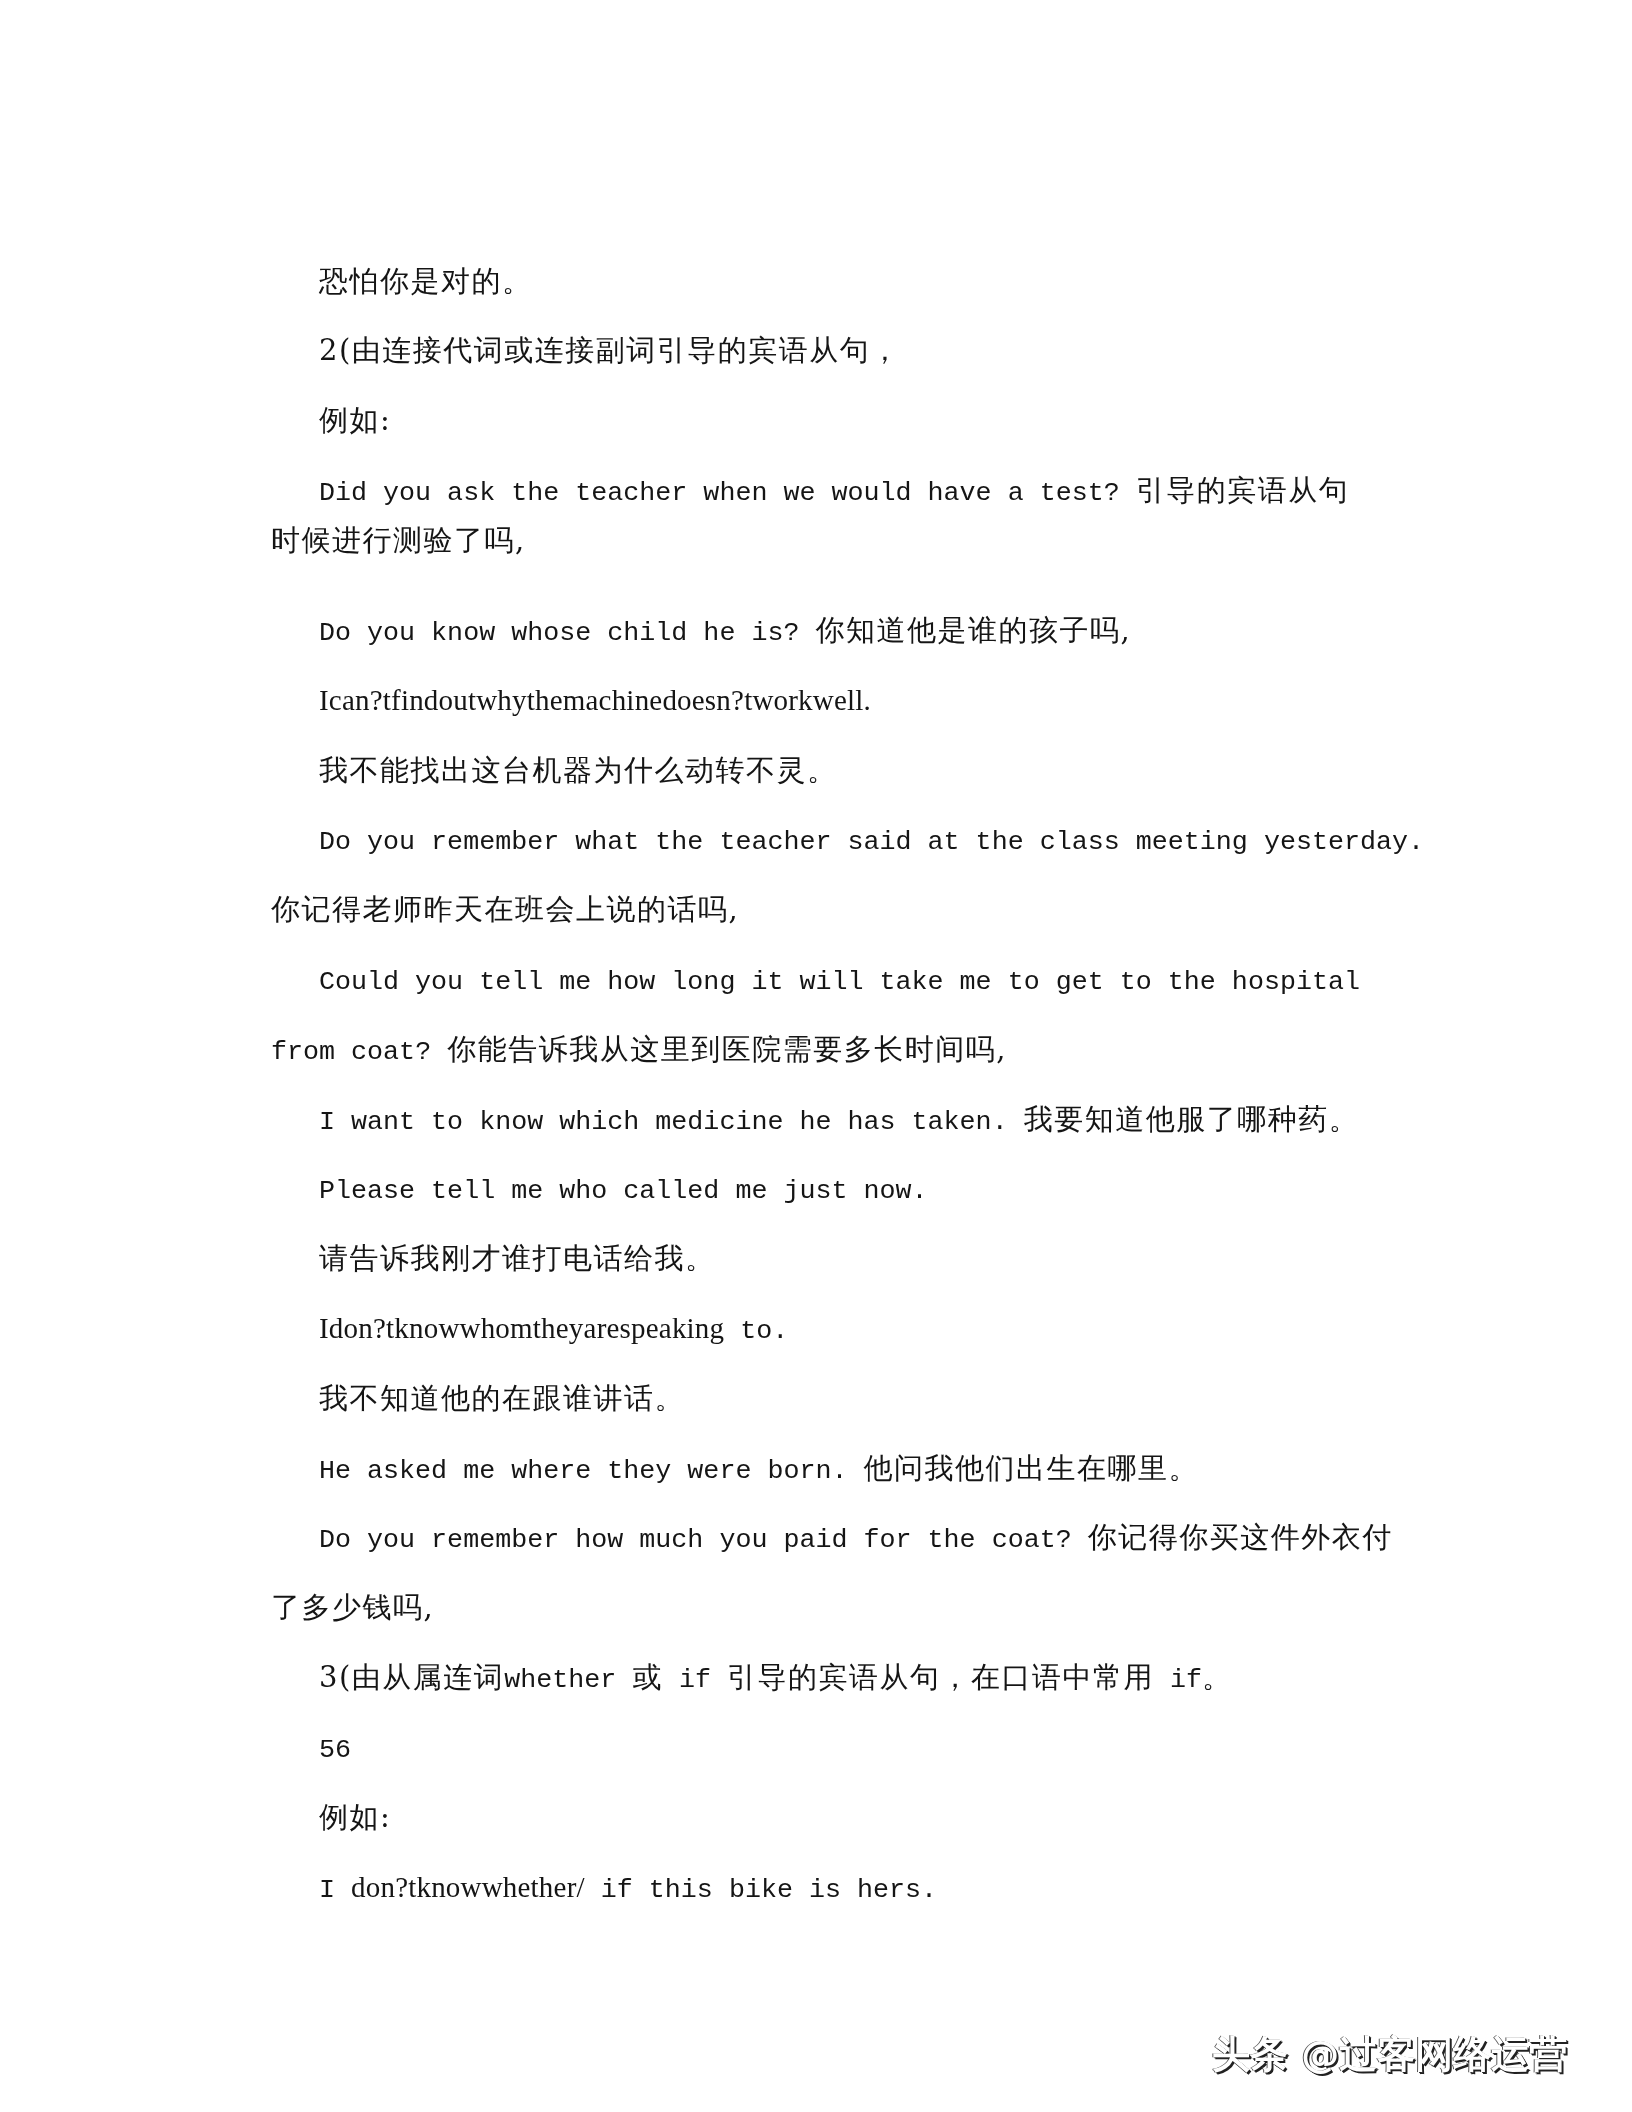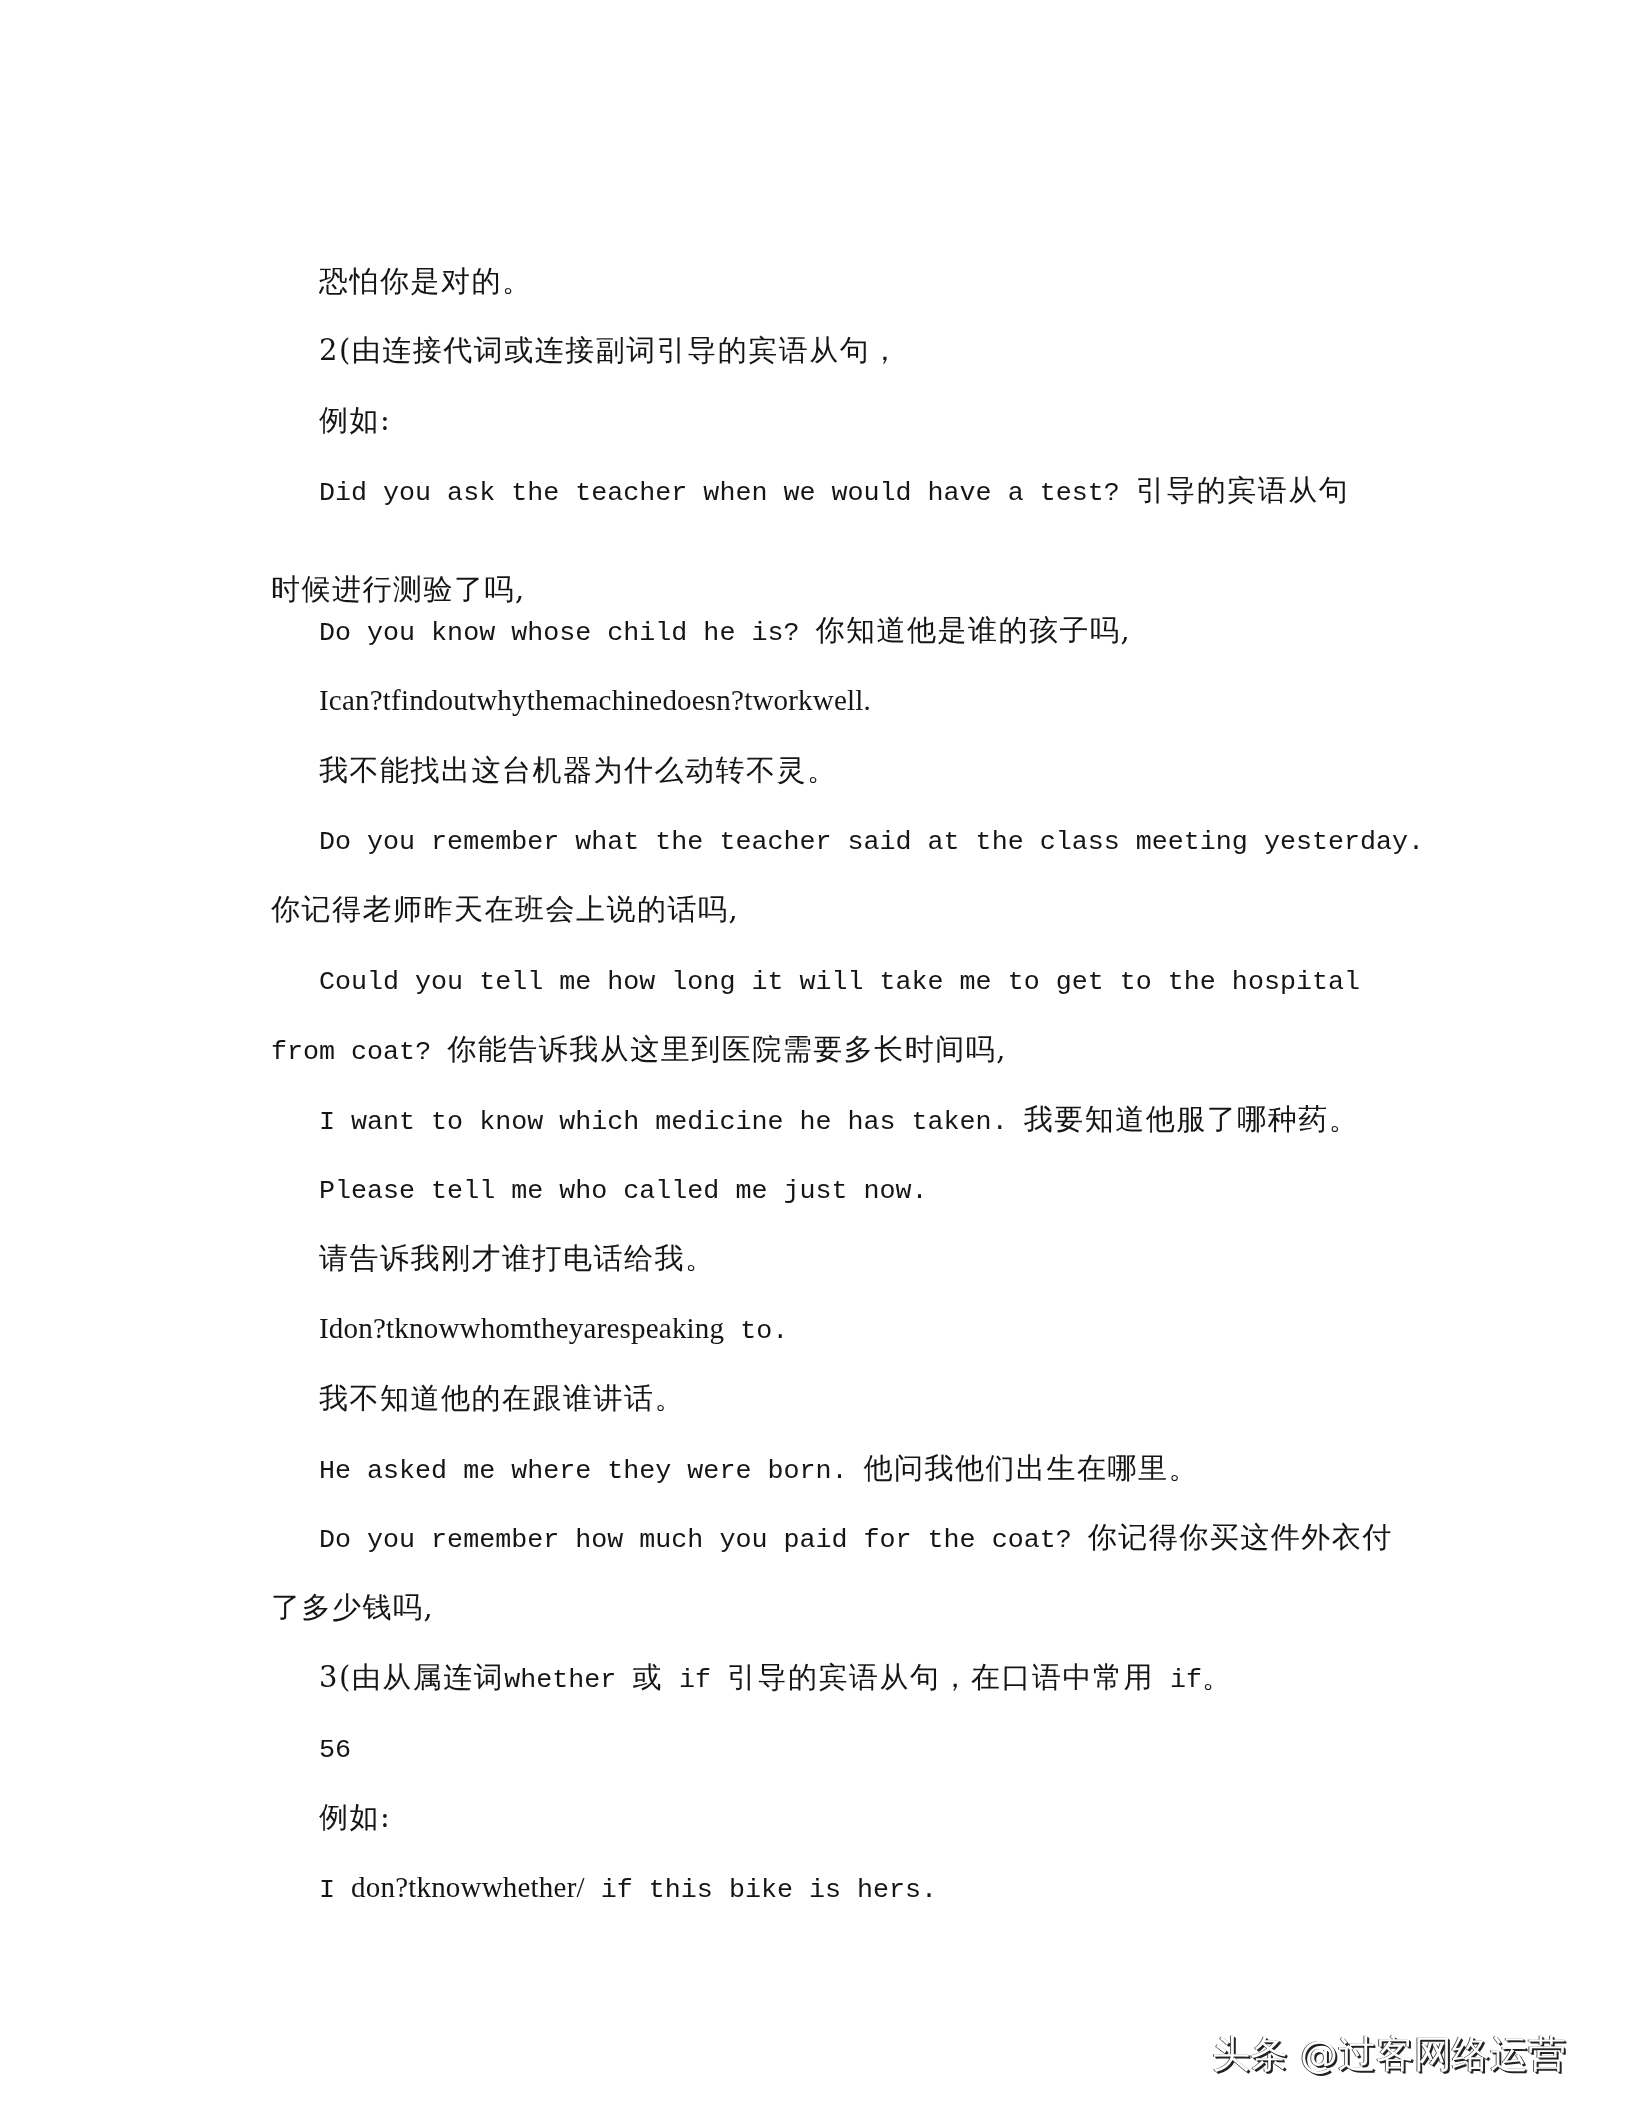--- a/index.html
+++ b/index.html
@@ -52,20 +52,21 @@
     position: absolute;
     left: 1212px;
     top: 2030px;
     height: 48px;
     line-height: 48px;
     font-family: "DejaVu Sans", "Liberation Sans", sans-serif;
     font-size: 38px;
     color: #ffffff;
     white-space: pre;
     text-shadow: 2px 2px 0 #222222, 1px 1px 0 #333333, -1px 0 0 #555555;
+    font-weight: bold;
   }
 </style>
 </head>
 <body>
 
 <div class="page">
 
   <div class="line indent" style="top:221px">
     <span class="zh">恐怕你是对的。</span>
   </div>
@@ -75,21 +76,21 @@
   </div>
 
   <div class="line indent" style="top:360px">
     <span class="zh">例如:</span>
   </div>
 
   <div class="line indent" style="top:430px">
     <span class="en">Did you ask the teacher when we would have a test? </span><span class="zh">引导的宾语从句</span>
   </div>
 
-  <div class="line flush" style="top:529px">
+  <div class="line flush" style="top:480px">
     <span class="zh">时候进行测验了吗,</span>
   </div>
 
   <div class="line indent" style="top:570px">
     <span class="en">Do you know whose child he is? </span><span class="zh">你知道他是谁的孩子吗,</span>
   </div>
 
   <div class="line indent" style="top:640px">
     <span class="tight">Ican?tfindoutwhythemachinedoesn?tworkwell.</span>
   </div>

